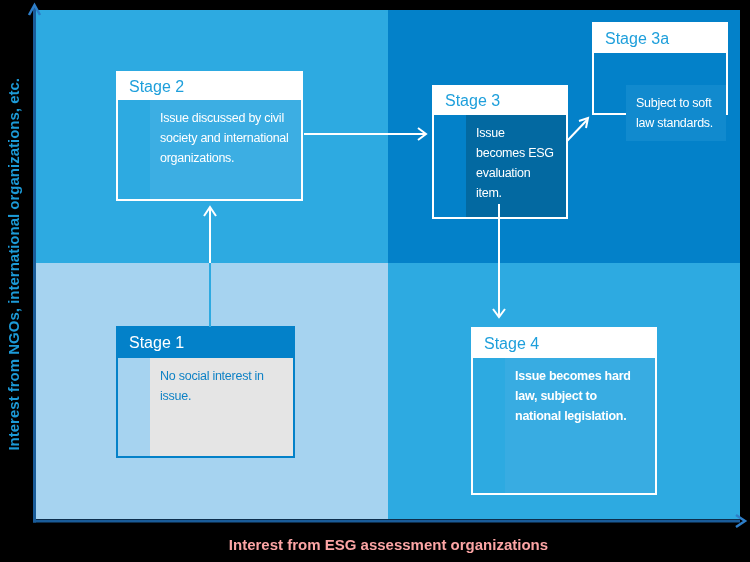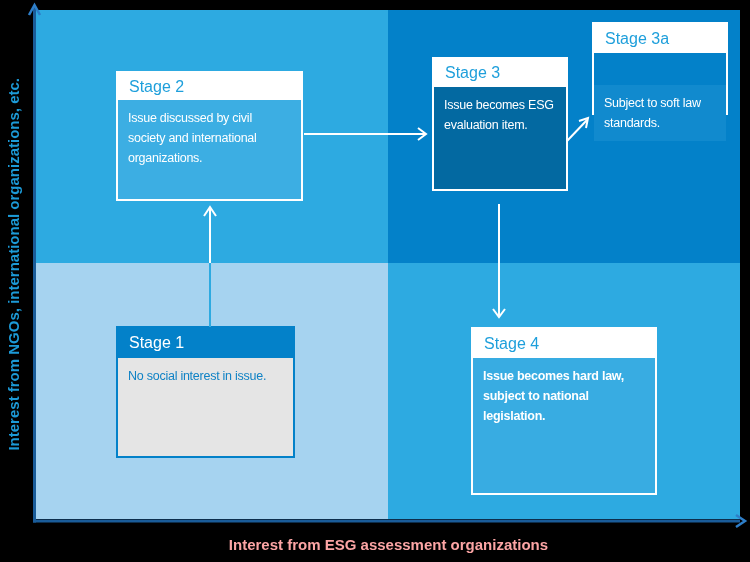--- a/index.html
+++ b/index.html
@@ -24,25 +24,26 @@
   .stage-header {
     background: #fff; color: #1E9FDB;
     display: flex; align-items: center;
     padding-left: 11px; font-size: 16px; font-weight: 400;
     flex: 0 0 auto;
   }
   .stage-body {
     flex: 1 1 auto; color: #fff;
     font-size: 12.5px; line-height: 20px; letter-spacing: -0.25px;
     padding: 8px 10px;
+    margin-left: 32px;
   }
   #stage2-box  { left: 116px; top: 71px;  width: 187px; height: 130px; }
   #stage2-box  .stage-header { height: 27px; }
   #stage2-box  .stage-body { background: #3CAEE3; }
-  #stage3-box  { left: 432px; top: 57px;  width: 136px; height: 134px; }
+  #stage3-box  { left: 432px; top: 85px;  width: 136px; height: 134px; }
   #stage3-box  .stage-header { height: 28px; }
   #stage3-box  .stage-body { background: #0369a1; }
   #stage3a-box { left: 592px; top: 22px;  width: 136px; height: 93px; gap: 32px; }
   #stage3a-box .stage-header { height: 29px; }
   #stage3a-box .stage-body { background: #118ACE; }
   #stage4-box  { left: 471px; top: 327px; width: 186px; height: 168px; }
   #stage4-box  .stage-header { height: 29px; }
   #stage4-box  .stage-body { background: #38ACE2; font-weight: bold; }
   #stage1-box  { left: 116px; top: 326px; width: 179px; height: 132px; border: 2px solid #0381C9; }
   #stage1-box  .stage-header { background: #0381C9; color: #fff; height: 30px; }

